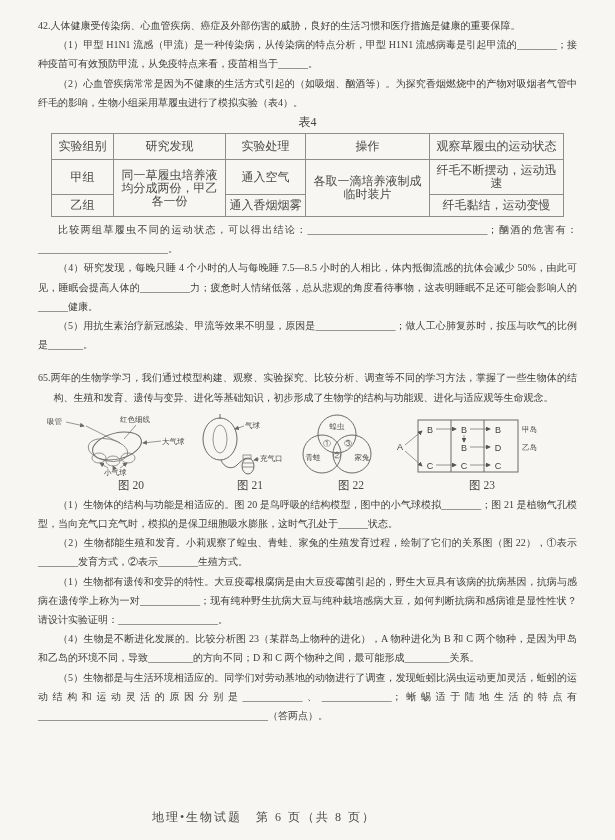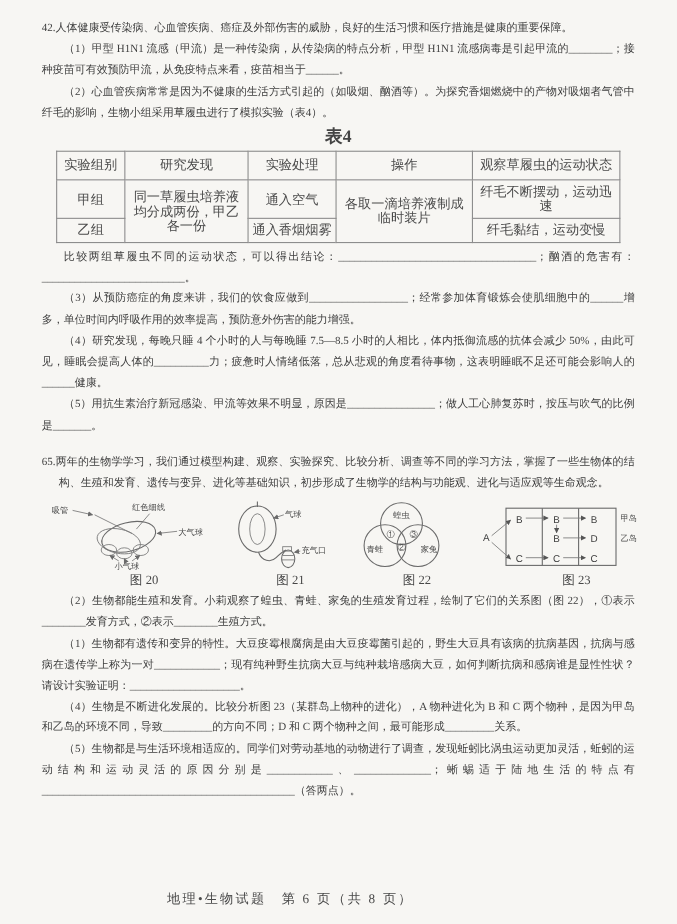--- a/index.html
+++ b/index.html
@@ -15,41 +15,40 @@
     width:615px;height:840px;
     box-sizing:border-box;
     padding:16px 38px 0 38px;
     overflow:hidden;
     background:#f7f6f3;
   }
   p{margin:0;font-size:10px;line-height:19.2px;text-align:justify;}
   .q-head{padding-left:1.55em;text-indent:-1.55em;}
   .para{text-indent:2em;}
   .tbl-caption{
-    text-align:center;font-size:16px;font-weight:bold;
+    text-align:center;font-size:12px;font-weight:normal;
     margin:2px 0 2px 0;color:#444;
   }
   table.t4{
     border-collapse:collapse;
     margin:0 auto 3px auto;
     table-layout:fixed;
     width:512px;
   }
   table.t4 th,table.t4 td{
     border:1px solid #8d8d8d;
     font-size:12px;line-height:13px;
     font-weight:normal;
     text-align:center;vertical-align:middle;
     padding:4px 3px;
     color:#4a4a4a;
   }
   table.t4 th{padding:6px 3px;}
   .figures{
     display:flex;align-items:flex-end;justify-content:flex-start;
-    gap:14px;
     margin:6px 0 2px 6px;
   }
   .figure{display:flex;flex-direction:column;align-items:center;}
   .figure svg{display:block;}
   .figcap{font-size:11.5px;color:#474747;margin-top:1px;text-align:center;margin-left:28px;}
   .q43{margin-top:14px;}
   .footer{
     position:absolute;left:0;bottom:14px;width:528px;
     text-align:center;font-size:12px;color:#4a4a4a;letter-spacing:2px;
   }
@@ -96,21 +95,20 @@
         </tr>
         <tr>
           <td>乙组</td>
           <td>通入香烟烟雾</td>
           <td>纤毛黏结，运动变慢</td>
         </tr>
       </tbody>
     </table>
 
     <p class="para">比较两组草履虫不同的运动状态，可以得出结论：____________________________________；酗酒的危害有：__________________________。</p>
-    <p class="para">（3）从预防癌症的角度来讲，我们的饮食应做到__________________；经常参加体育锻炼会使肌细胞中的______增多，单位时间内呼吸作用的效率提高，预防意外伤害的能力增强。</p>
     <p class="para">（4）研究发现，每晚只睡 4 个小时的人与每晚睡 7.5—8.5 小时的人相比，体内抵御流感的抗体会减少 50%，由此可见，睡眠会提高人体的__________力；疲惫时人情绪低落，总从悲观的角度看待事物，这表明睡眠不足还可能会影响人的______健康。</p>
     <p class="para">（5）用抗生素治疗新冠感染、甲流等效果不明显，原因是________________；做人工心肺复苏时，按压与吹气的比例是_______。</p>
   </section>
 
   <section class="q43">
     <p class="q-head">65.两年的生物学学习，我们通过模型构建、观察、实验探究、比较分析、调查等不同的学习方法，掌握了一些生物体的结构、生殖和发育、遗传与变异、进化等基础知识，初步形成了生物学的结构与功能观、进化与适应观等生命观念。</p>
 
     <div class="figures">
 
       <div class="figure">
@@ -206,20 +204,21 @@
           <text class="ltr" x="72" y="56" text-anchor="middle">C</text>
           <text class="ltr" x="106" y="56" text-anchor="middle">C</text>
           <line class="sk-thin" x1="44" y1="52" x2="64" y2="52" marker-end="url(#m23)"></line>
           <line class="sk-thin" x1="78" y1="52" x2="98" y2="52" marker-end="url(#m23)"></line>
         </svg>
         <div class="figcap">图 23</div>
       </div>
 
     </div>
 
+    <p class="para">（1）生物体的结构与功能是相适应的。图 20 是鸟呼吸的结构模型，图中的小气球模拟________；图 21 是植物气孔模型，当向充气口充气时，模拟的是保卫细胞吸水膨胀，这时气孔处于______状态。</p>
     <p class="para">（2）生物都能生殖和发育。小莉观察了蝗虫、青蛙、家兔的生殖发育过程，绘制了它们的关系图（图 22），①表示________发育方式，②表示________生殖方式。</p>
     <p class="para">（1）生物都有遗传和变异的特性。大豆疫霉根腐病是由大豆疫霉菌引起的，野生大豆具有该病的抗病基因，抗病与感病在遗传学上称为一对____________；现有纯种野生抗病大豆与纯种栽培感病大豆，如何判断抗病和感病谁是显性性状？请设计实验证明：____________________。</p>
     <p class="para">（4）生物是不断进化发展的。比较分析图 23（某群岛上物种的进化），A 物种进化为 B 和 C 两个物种，是因为甲岛和乙岛的环境不同，导致_________的方向不同；D 和 C 两个物种之间，最可能形成_________关系。</p>
     <p class="para">（5）生物都是与生活环境相适应的。同学们对劳动基地的动物进行了调查，发现蚯蚓比涡虫运动更加灵活，蚯蚓的运动结构和运动灵活的原因分别是____________、______________；蜥蜴适于陆地生活的特点有______________________________________________（答两点）。</p>
   </section>
 
   <div class="footer">地理•生物试题　第 6 页（共 8 页）</div>
 
 </div>
 

